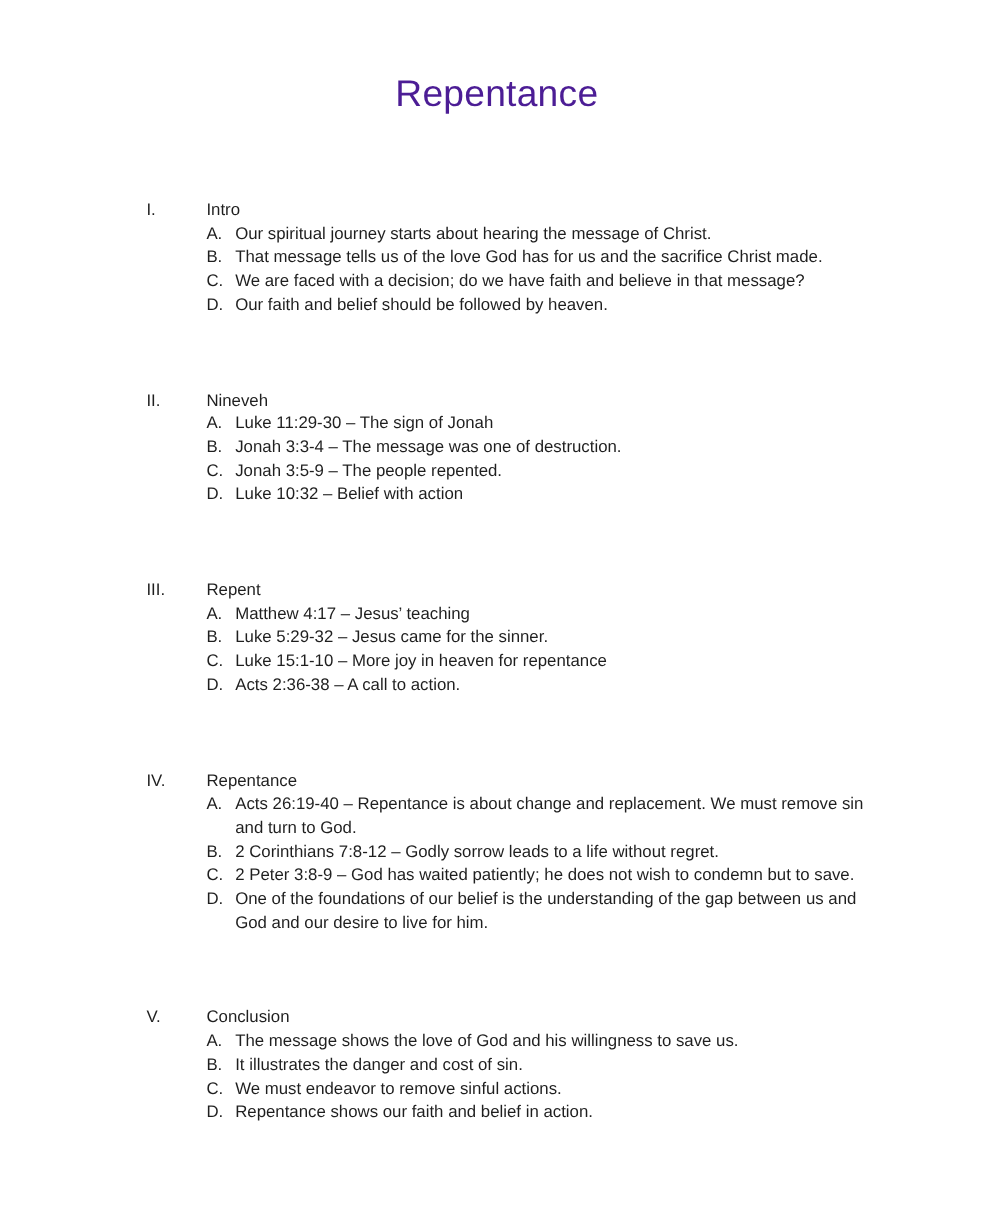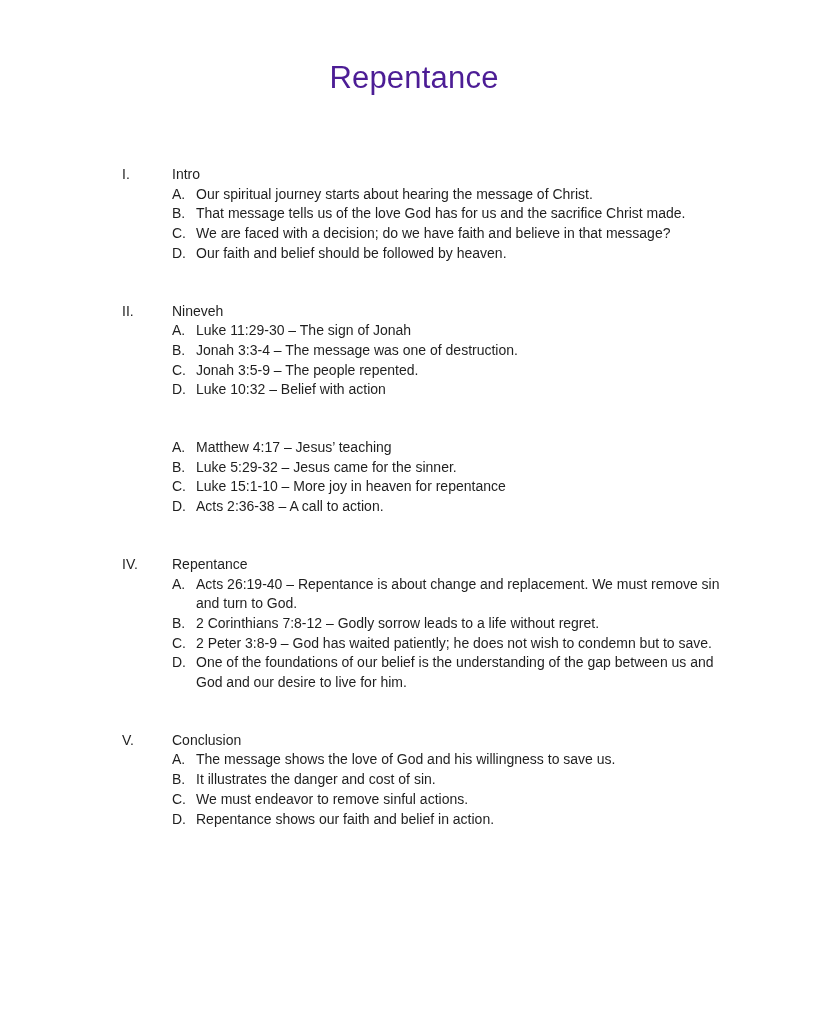--- a/index.html
+++ b/index.html
@@ -27,21 +27,21 @@
     color: #4c1d95;
   }
   .outline {
     margin-top: 69px;
     padding-left: 122px;
     padding-right: 88px;
     font-size: 14px;
     line-height: 19.7px;
   }
   .section + .section {
-    margin-top: 38px;
+    margin-top: 60px;
   }
   .section-head {
     display: flex;
   }
   .numeral {
     width: 50px;
     flex-shrink: 0;
   }
   .items {
     margin-left: 50px;
@@ -115,20 +115,24 @@
   </div>
 
   <div class="item">
     <span class="letter">D.</span>
     <span class="item-text">Luke 10:32 – Belief with action</span>
   </div>
 </div>
   </div>
 
   <div class="section">
+    <div class="section-head">
+      <span class="numeral">III.</span>
+      <span class="heading">Repent</span>
+    </div>
     <div class="items">
   <div class="item">
     <span class="letter">A.</span>
     <span class="item-text">Matthew 4:17 – Jesus’ teaching</span>
   </div>
 
   <div class="item">
     <span class="letter">B.</span>
     <span class="item-text">Luke 5:29-32 – Jesus came for the sinner.</span>
   </div>

